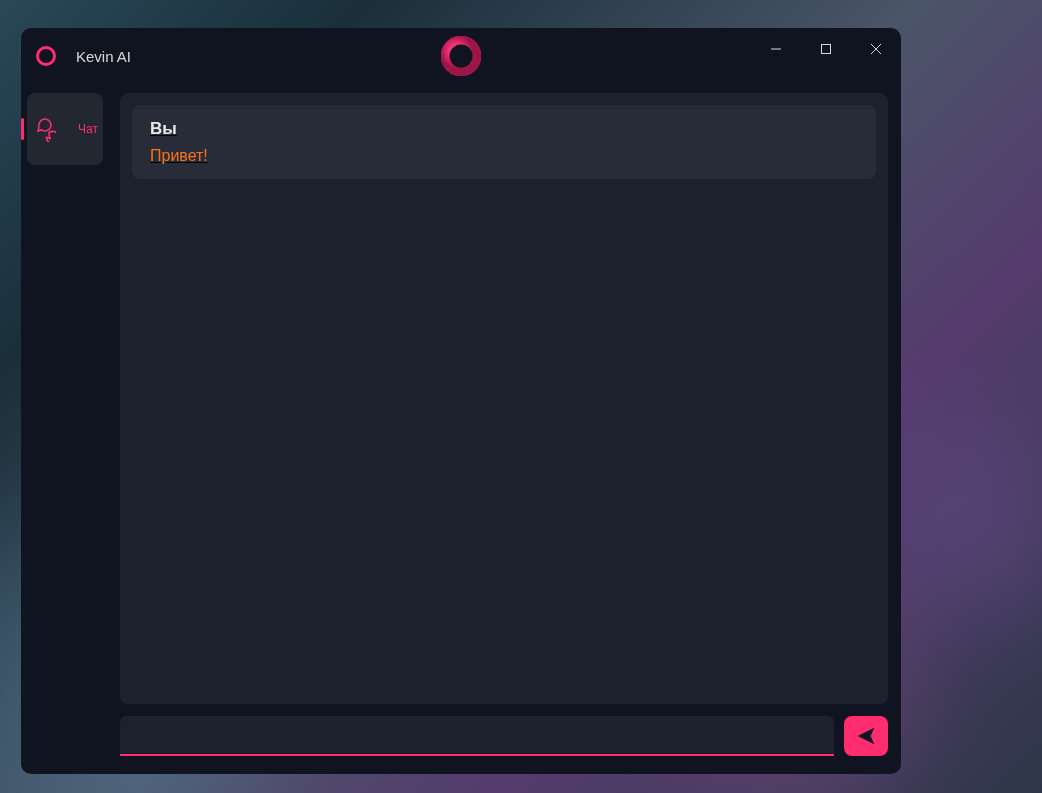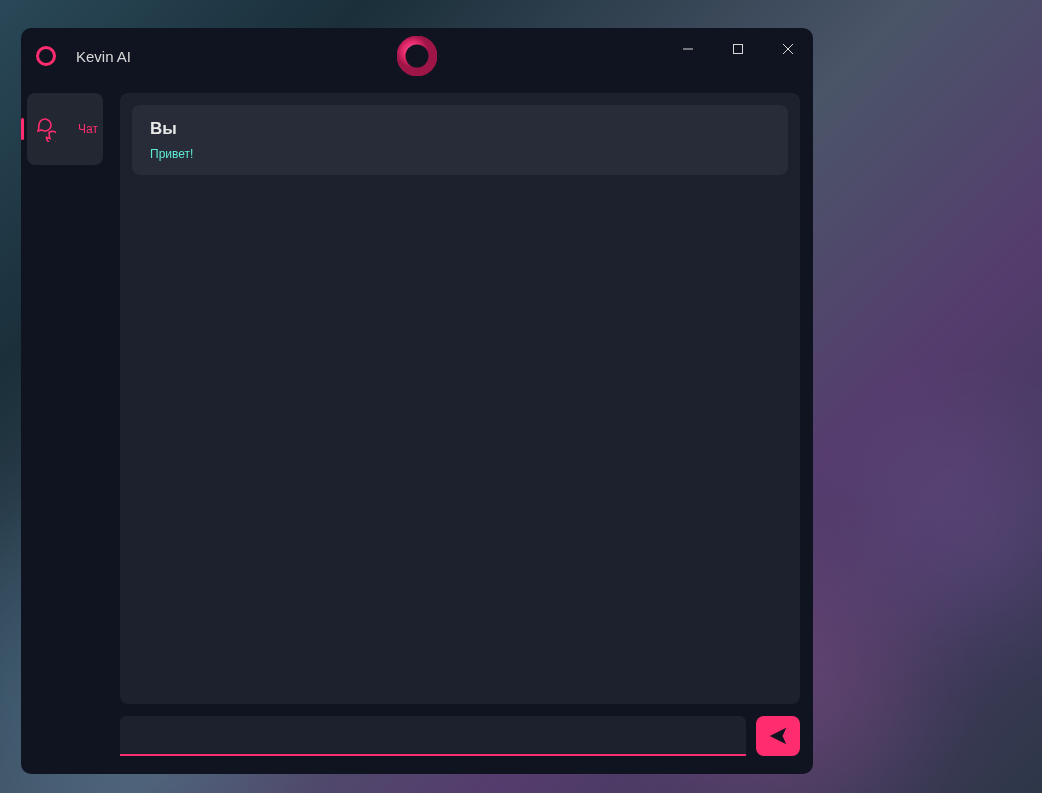--- a/index.html
+++ b/index.html
@@ -45,21 +45,21 @@
       height: 250px;
       background: radial-gradient(circle, rgba(150, 100, 200, 0.4), transparent);
       top: 50%;
       right: -50px;
     }
 
     .window {
       position: absolute;
       top: 28px;
       left: 21px;
-      width: 792px;
+      width: 880px;
       height: 746px;
       background: #101420;
       border-radius: 10px;
       display: flex;
       flex-direction: column;
       overflow: hidden;
     }
 
     .titlebar {
       height: 56px;
@@ -184,39 +184,40 @@
     }
 
     .messages-area {
       flex: 1;
       background: #1d212d;
       border-radius: 8px;
       padding: 12px;
       display: flex;
       flex-direction: column;
       overflow-y: auto;
+      text-decoration: underline;
     }
 
     .msg {
       background: #282c38;
       border-radius: 8px;
       padding: 14px 18px;
       position: relative;
     }
 
     .msg-sender {
       color: #e8e8e8;
       font-size: 17px;
       font-weight: 600;
       margin-bottom: 8px;
     }
 
     .msg-text {
-      color: #5eead4;
-      font-size: 12px;
+      color: #f97316;
+      font-size: 16px;
       font-weight: 400;
     }
 
     .msg-loading {
       min-height: 88px;
     }
 
     .loading-bar {
       position: absolute;
       right: 14px;

